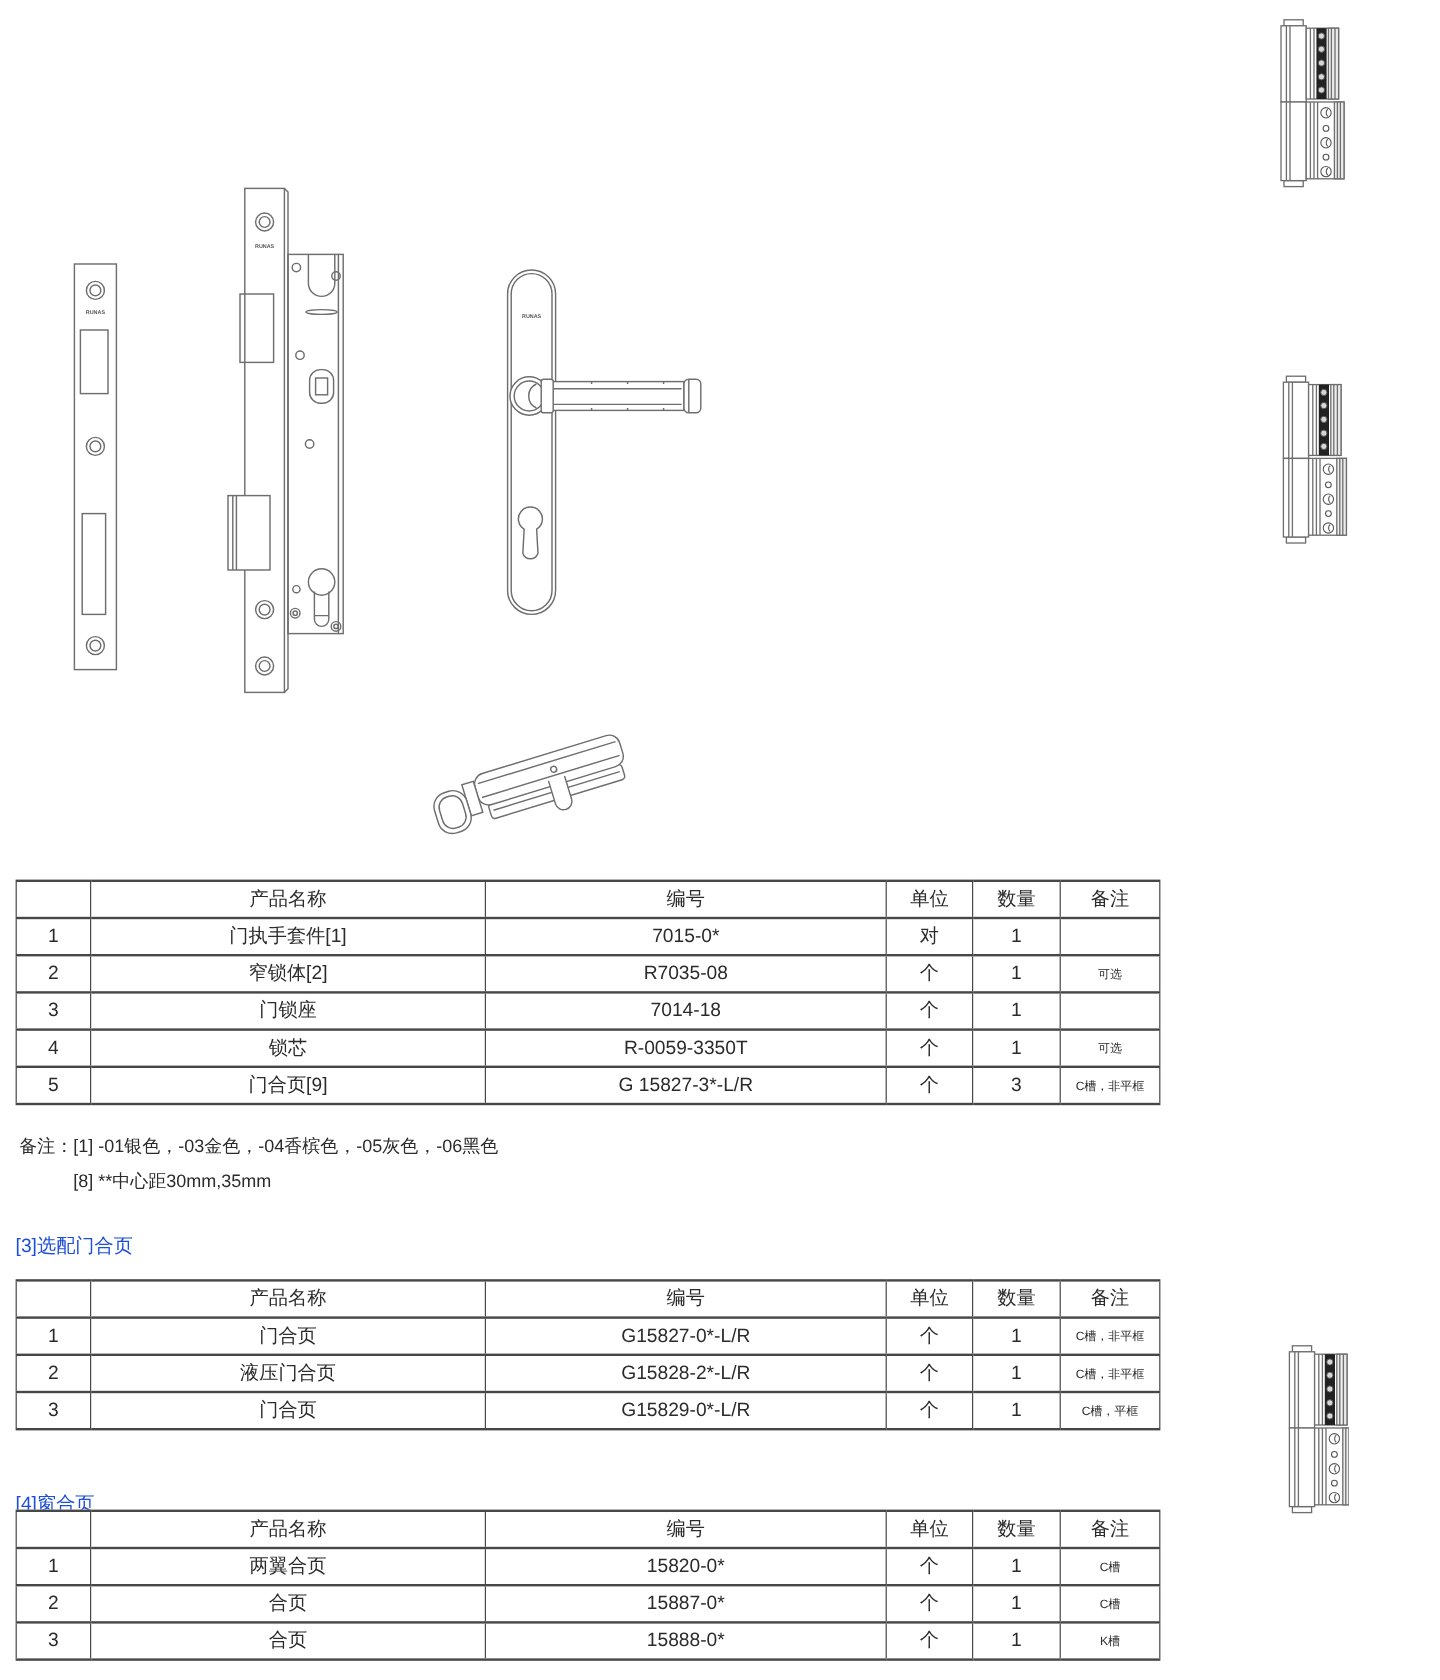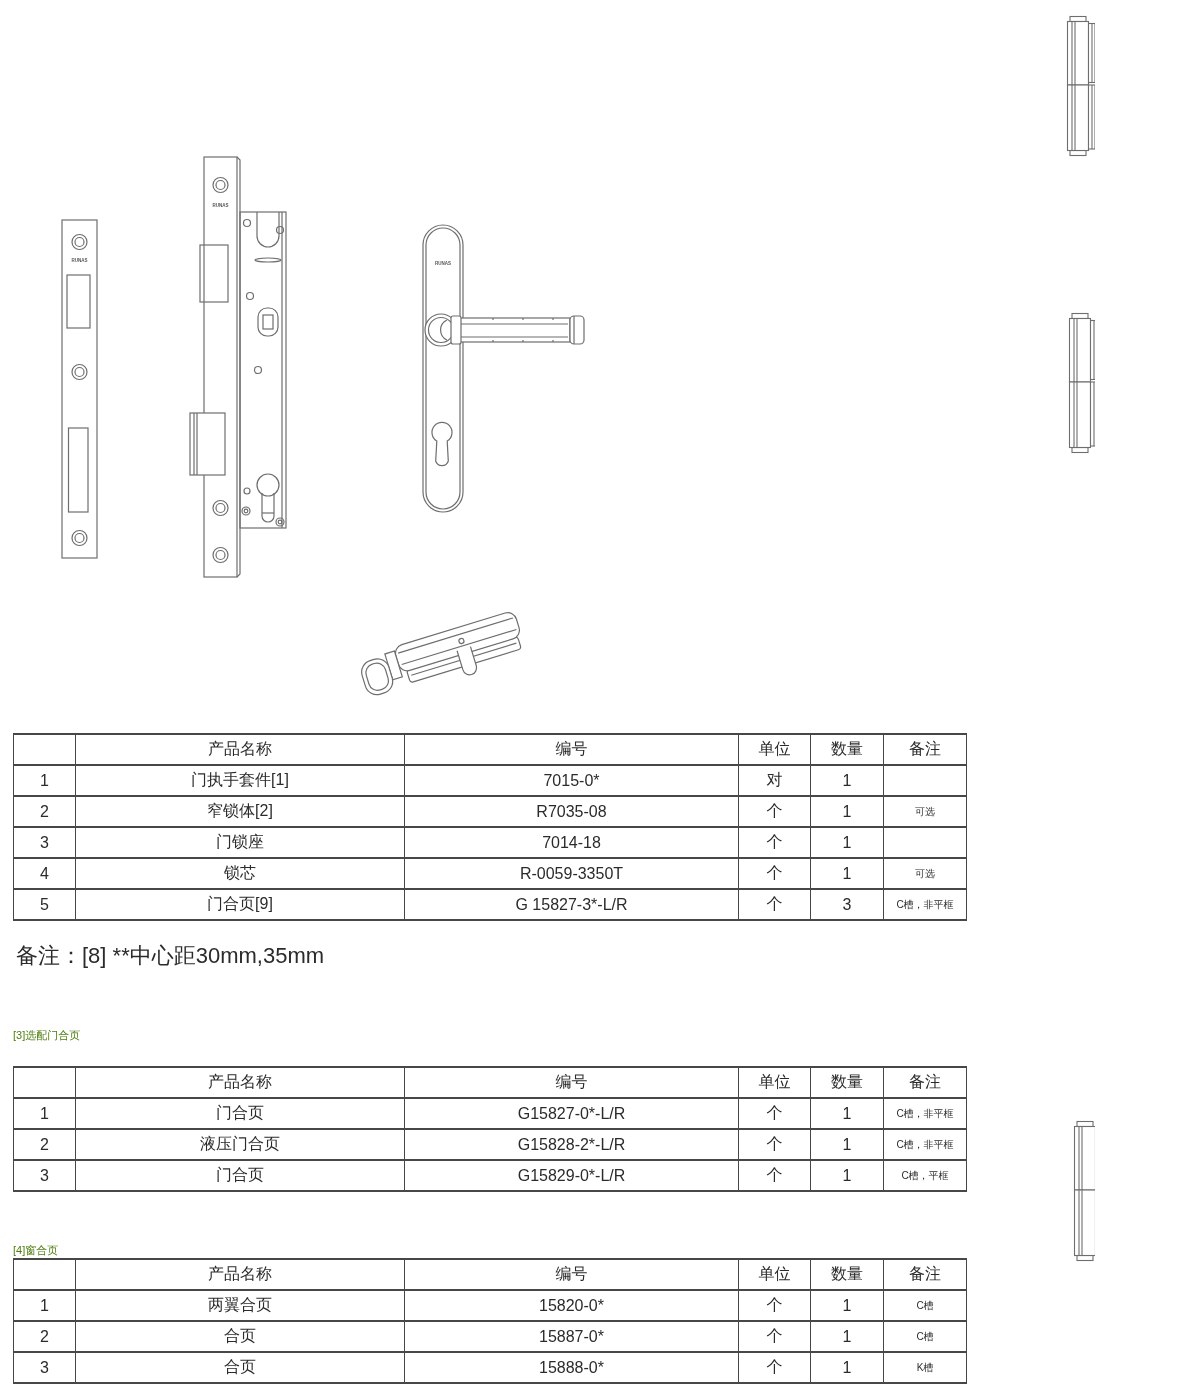--- a/index.html
+++ b/index.html
@@ -1,35 +1,35 @@
 <!DOCTYPE html>
 <html><head>
 <meta charset="utf-8">
 <style>
   html,body { margin:0; padding:0; background:#fff; }
   body { font-family:"Liberation Sans","DejaVu Sans",sans-serif; color:#2e2e2e; }
-  .page { position:relative; width:1095px; height:1400px; background:#ffffff; overflow:hidden; }
+  .page { position:relative; width:1095px; height:1400px; background:#ffffff; overflow:hidden;padding-left:29px; }
   .drawing { position:absolute; }
 
   table.ctable {
     position:absolute; left:13px; width:953px;
     border-collapse:collapse; table-layout:fixed; background:#fff;
   }
   .ctable th, .ctable td {
     border-left:1px solid #474747; border-right:1px solid #474747;
     border-top:2px solid #474747; border-bottom:2px solid #474747;
     height:29px; padding:0; text-align:center; vertical-align:middle;
     font-size:16px; font-weight:400; color:#2b2b2b; overflow:hidden; white-space:nowrap;
   }
   .ctable td.remark { font-size:10px; }
 
-  .notes { position:absolute; left:16px; top:941px; display:flex; font-size:22px; color:#2b2b2b; }
+  .notes { position:absolute; left:16px; top:941px; display:flex; font-size:15px; color:#2b2b2b; }
   .notes .lines div { line-height:29px; }
 
-  .section-heading { position:absolute; left:13px; font-size:11px; color:#4d7c0f; }
+  .section-heading { position:absolute; left:13px; font-size:16px; color:#1d4ed8; }
   .h3pos { top:1028px; }
   .h4pos { top:1231px;margin-top:12px; }
 </style>
 </head>
 <body>
 
 <div class="page">
 
   <svg class="drawing" style="left:53px;top:216px" width="50" height="348" viewBox="0 0 50 348">
     <g stroke="#6e6e6e" fill="none" stroke-width="1.2">
@@ -238,20 +238,21 @@
       <td>个</td>
       <td>3</td>
       <td class="remark">C槽，非平框</td>
     </tr>
   </tbody>
     </table>
 
   <div class="notes">
     <div style="line-height:29px">备注：</div>
     <div class="lines">
+      <div>[1] -01银色，-03金色，-04香槟色，-05灰色，-06黑色</div>
       <div>[8] **中心距30mm,35mm</div>
     </div>
   </div>
 
   <div class="section-heading h3pos">[3]选配门合页</div>
 
   <table class="ctable" style="top:1066px">
     <colgroup>
       <col style="width:62px">
         <col style="width:329px">

